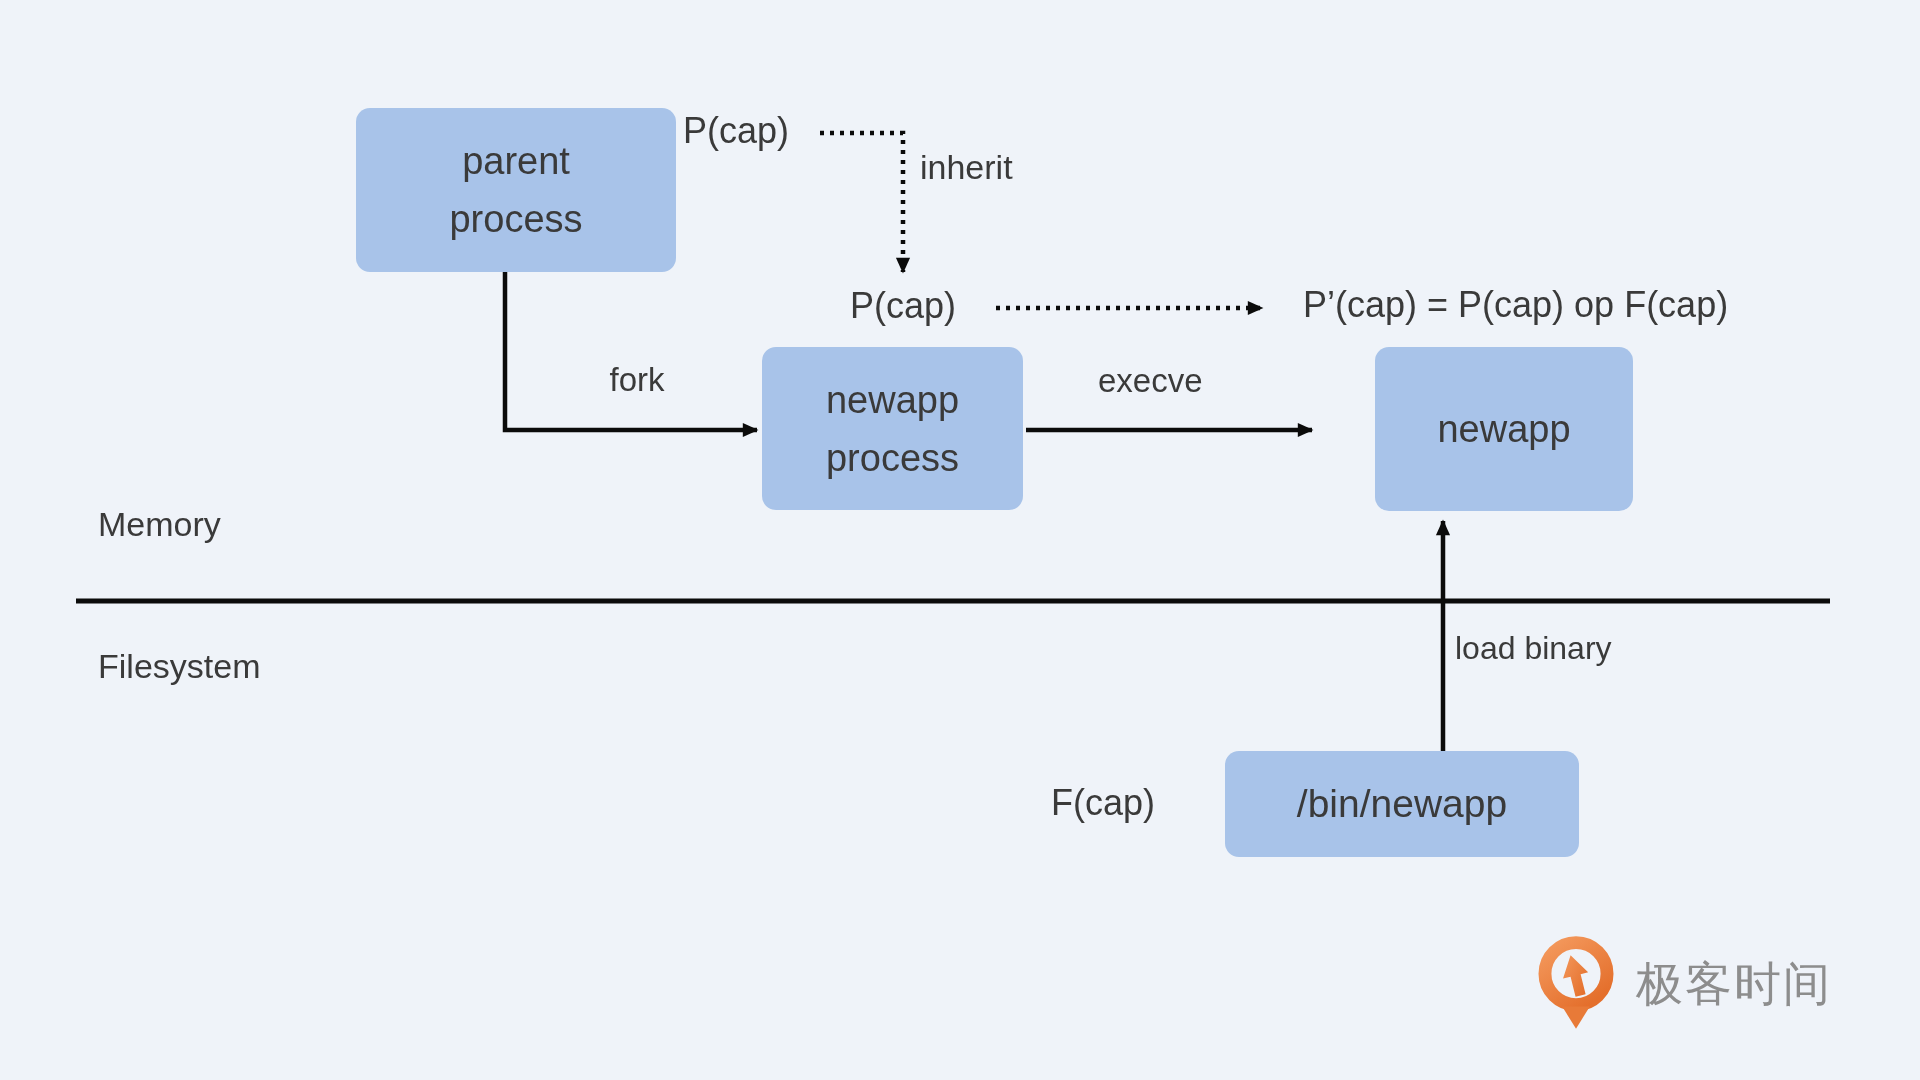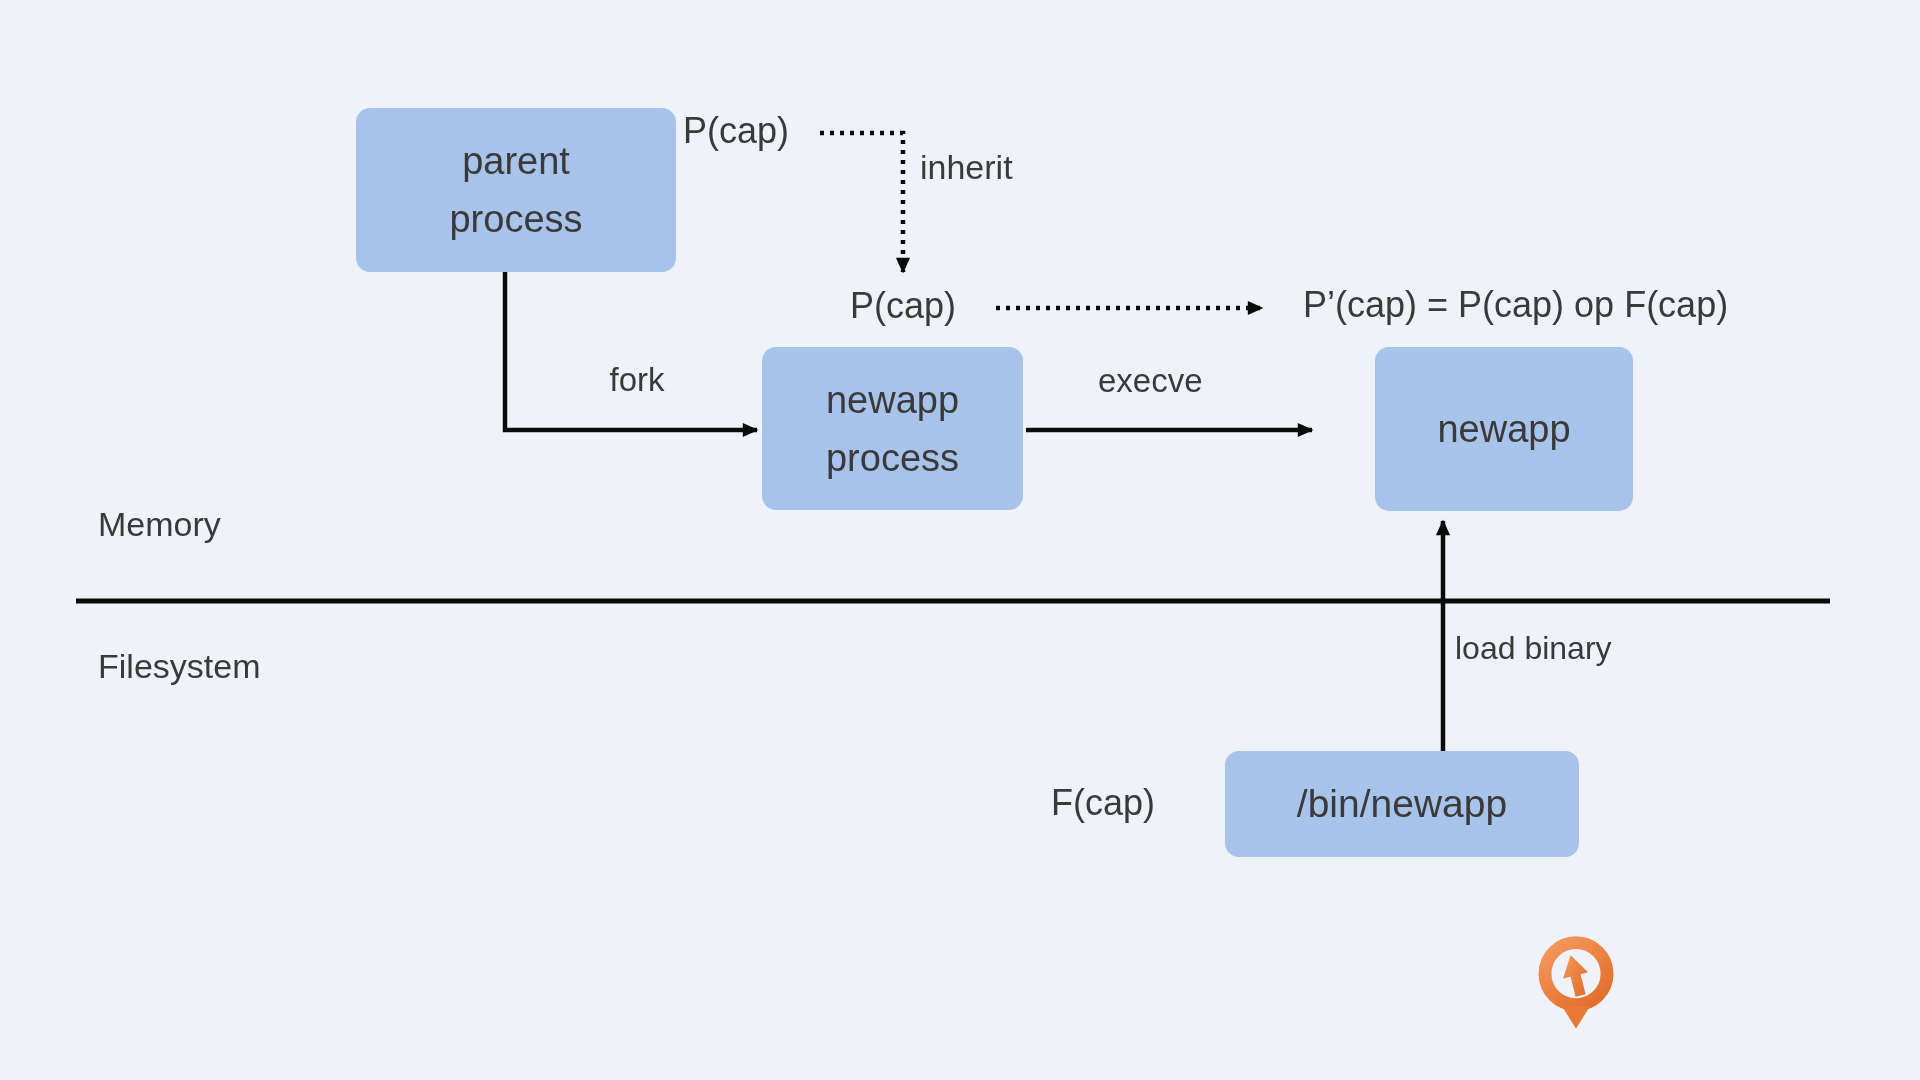--- a/index.html
+++ b/index.html
@@ -117,15 +117,16 @@
       <defs>
         <linearGradient id="lg" x1="0" y1="0" x2="0.7" y2="1">
           <stop offset="0" stop-color="#f49a5e"></stop>
           <stop offset="1" stop-color="#e46f2c"></stop>
         </linearGradient>
       </defs>
       <circle cx="50" cy="46" r="36" fill="none" stroke="url(#lg)" stroke-width="15"></circle>
       <polygon points="34,84 66,84 50,110" fill="#e87a38"></polygon>
       <path d="M50 24 L65 48 L56 48 L56 72 L44 72 L44 48 L35 48 Z" fill="url(#lg)" transform="rotate(-14 50 50)"></path>
     </svg>
+    <span class="logo-text">极客时间</span>
   </div>
 
 </div>
 
 </body></html>

